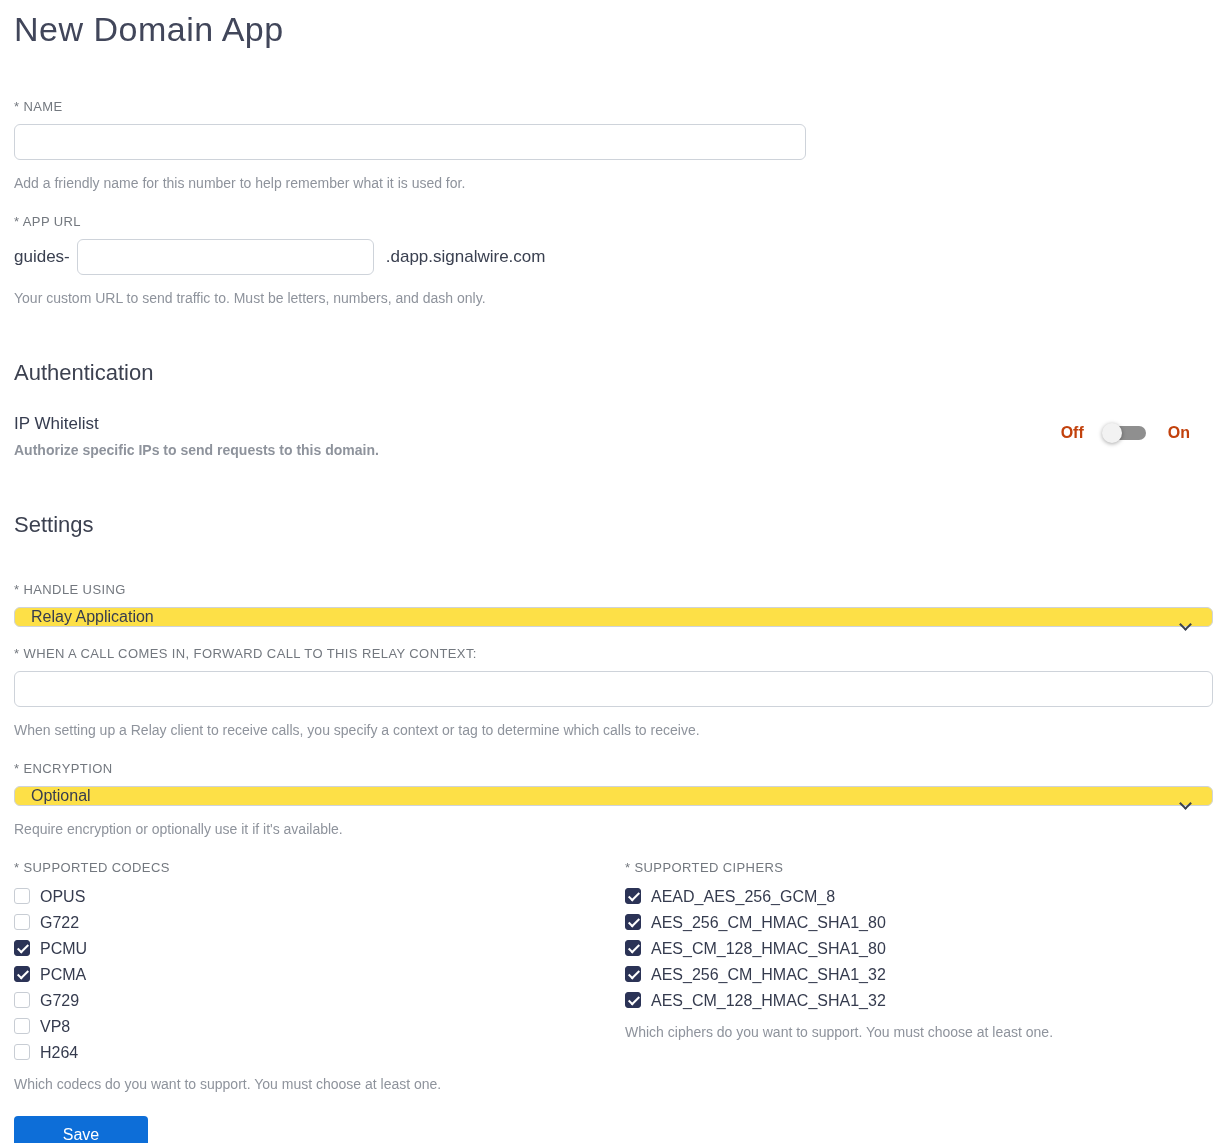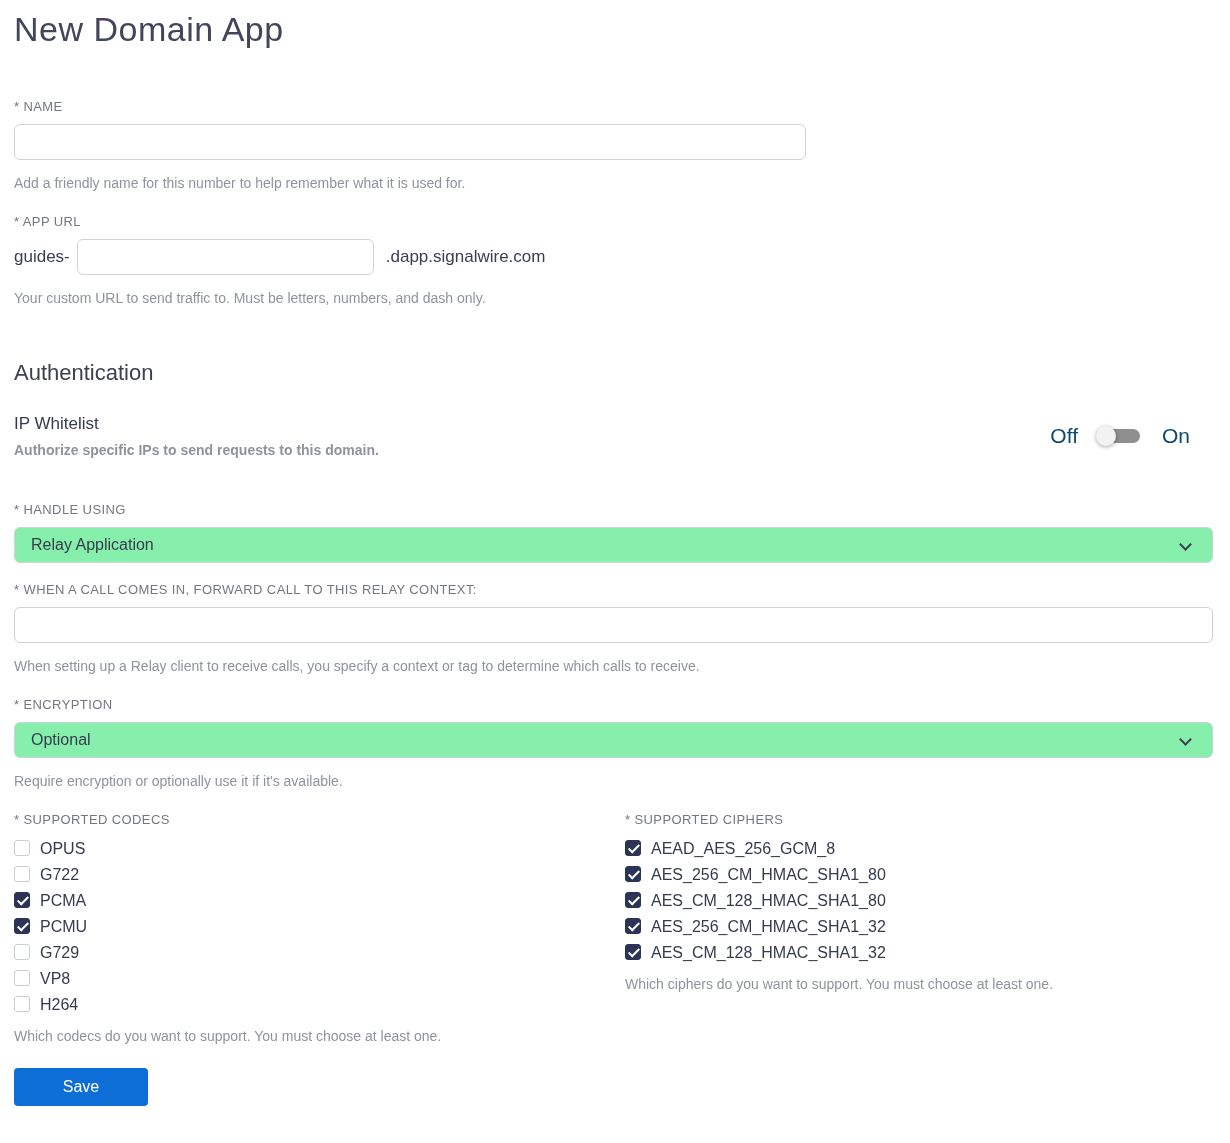--- a/index.html
+++ b/index.html
@@ -73,21 +73,21 @@
   }
   .auth-label { font-size: 17px; color: #363c4f; }
   .auth-row .helper-text { margin-top: 8px; font-weight: bold; }
 
   .toggle-group {
     display: flex;
     align-items: center;
     margin-top: 10px;
     padding-right: 23px;
   }
-  .toggle-label { font-size: 21px; color: #0c4a6e; }
+  .toggle-label { font-size: 16px; color: #c2410c; font-weight: bold; }
   .switch {
     position: relative;
     width: 40px; height: 14px;
     background: #8f8f8f;
     border-radius: 7px;
     margin: 0 22px;
     cursor: pointer;
   }
   .switch .knob {
     position: absolute;
@@ -96,24 +96,24 @@
     border-radius: 50%;
     background: #f2f2f2;
     box-shadow: 0 1px 4px rgba(0,0,0,0.35);
   }
 
   .settings-first { margin-top: 44px; }
   .after-select { margin-top: 19px; }
 
   .select-box {
     position: relative;
-    height: 36px;
+    height: 20px;
     border: 1px solid #ced3da;
     border-radius: 6px;
-    background: #86efac;
+    background: #fde047;
     display: flex;
     align-items: center;
     padding: 0 40px 0 16px;
     font-size: 16px;
     color: #363c4f;
     cursor: pointer;
   }
   .select-chevron {
     position: absolute;
     right: 22px; top: 12px;
@@ -203,20 +203,21 @@
     </div>
     <div class="toggle-group">
       <span class="toggle-label">Off</span>
       <span class="switch" id="ip-switch">
         <span class="knob"></span>
       </span>
       <span class="toggle-label">On</span>
     </div>
   </div>
 
+  <h2 class="section-heading">Settings</h2>
 
   <div class="settings-first">
     <label class="field-label">* HANDLE USING</label>
     <div class="select-box">
       <span>Relay Application</span>
       <span class="select-chevron"></span>
     </div>
   </div>
 
   <div class="after-select">
@@ -245,26 +246,26 @@
             <span class="cb-label">OPUS</span>
           </div>
 
           <div class="checkbox-row">
             <span class="checkbox"></span>
             <span class="cb-label">G722</span>
           </div>
 
           <div class="checkbox-row">
             <span class="checkbox checked"></span>
+            <span class="cb-label">PCMU</span>
+          </div>
+
+          <div class="checkbox-row">
+            <span class="checkbox checked"></span>
             <span class="cb-label">PCMA</span>
-          </div>
-
-          <div class="checkbox-row">
-            <span class="checkbox checked"></span>
-            <span class="cb-label">PCMU</span>
           </div>
 
           <div class="checkbox-row">
             <span class="checkbox"></span>
             <span class="cb-label">G729</span>
           </div>
 
           <div class="checkbox-row">
             <span class="checkbox"></span>
             <span class="cb-label">VP8</span>

